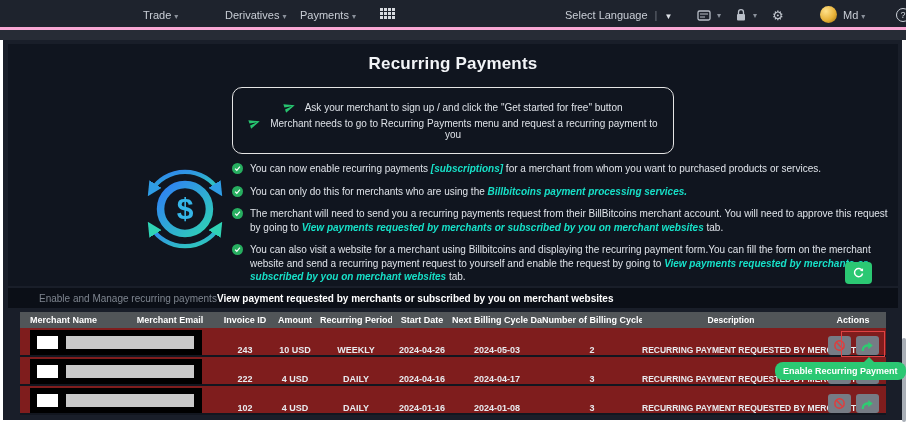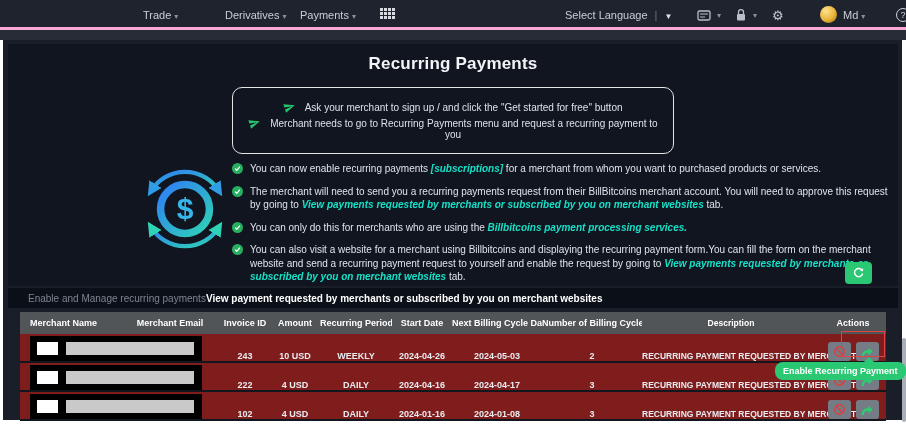--- a/index.html
+++ b/index.html
@@ -43,26 +43,26 @@
   .bullet { display:flex; gap:7px; margin-bottom:9px; font-size:10px; line-height:13.5px; color:#dfe3e9; }
   .check { flex:none; margin-top:1px; }
   .cyan-link { color:#17e0c8; font-style:italic; font-weight:bold; cursor:pointer; }
 
   .refresh-btn { position:absolute; right:26px; bottom:2px; width:27px; height:22px; background:#2bc873; border:none;
                  border-radius:4px; display:flex; align-items:center; justify-content:center; cursor:pointer; }
 
   
   .tabbar { position:absolute; left:5px; top:248px; width:890px; height:20px; background:#0b0f17; display:flex; align-items:center; }
   .tab { font-size:10px; cursor:pointer; white-space:nowrap; }
-  .tab-inactive { color:#7e858f; margin-left:20px; }
+  .tab-inactive { color:#7e858f; margin-left:31px; }
   .tab-active { color:#ffffff; font-weight:bold; }
 
   
   .table { position:absolute; left:17px; top:272px; width:866px; }
-  .thead { display:flex; height:22px; background:#515558; align-items:center; }
+  .thead { display:flex; height:16px; background:#515558; align-items:center; }
   .th { font-size:9px; font-weight:bold; color:#ffffff; text-align:center; white-space:nowrap; overflow:hidden; }
   .tr { display:flex; height:29px; background:#7f1d1d; border-bottom:2px solid #12161f; align-items:flex-end; position:relative; }
   .td { font-size:9px; font-weight:bold; color:#e8ebef; text-align:center; white-space:nowrap; }
   .c-name   { width:100px; text-align:left; padding-left:10px; }
   .c-email  { width:100px; }
   .c-invoice{ width:50px; }
   .c-amount { width:50px; }
   .c-period { width:72px; }
   .c-start  { width:60px; }
   .c-next   { width:90px; }
@@ -192,28 +192,28 @@
             <circle cx="8" cy="8" r="8" fill="#27ae60"></circle>
               <path d="M4.5 8.2 L7 10.6 L11.5 5.4" fill="none" stroke="#fff" stroke-width="1.8"></path>
           </svg>
           <span><span>You can now enable recurring payments </span><span class="cyan-link">[subscriptions]</span><span> for a merchant from whom you want to purchased products or services.</span></span>
         </div>
         <div class="bullet">
           <svg class="check" width="11" height="11" viewBox="0 0 16 16">
             <circle cx="8" cy="8" r="8" fill="#27ae60"></circle>
               <path d="M4.5 8.2 L7 10.6 L11.5 5.4" fill="none" stroke="#fff" stroke-width="1.8"></path>
           </svg>
-          <span><span>The merchant will need to send you a recurring payments request from their BillBitcoins merchant account. You will need to approve this request by going to </span><span class="cyan-link">View payments requested by merchants or subscribed by you on merchant websites</span><span> tab.</span></span>
+          <span><span>You can only do this for merchants who are using the </span><span class="cyan-link">Billbitcoins payment processing services.</span><span></span></span>
         </div>
         <div class="bullet">
           <svg class="check" width="11" height="11" viewBox="0 0 16 16">
             <circle cx="8" cy="8" r="8" fill="#27ae60"></circle>
               <path d="M4.5 8.2 L7 10.6 L11.5 5.4" fill="none" stroke="#fff" stroke-width="1.8"></path>
           </svg>
-          <span><span>You can only do this for merchants who are using the </span><span class="cyan-link">Billbitcoins payment processing services.</span><span></span></span>
+          <span><span>The merchant will need to send you a recurring payments request from their BillBitcoins merchant account. You will need to approve this request by going to </span><span class="cyan-link">View payments requested by merchants or subscribed by you on merchant websites</span><span> tab.</span></span>
         </div>
         <div class="bullet">
           <svg class="check" width="11" height="11" viewBox="0 0 16 16">
             <circle cx="8" cy="8" r="8" fill="#27ae60"></circle>
               <path d="M4.5 8.2 L7 10.6 L11.5 5.4" fill="none" stroke="#fff" stroke-width="1.8"></path>
           </svg>
           <span><span>You can also visit a website for a merchant using Billbitcoins and displaying the recurring payment form.You can fill the form on the merchant website and send a recurring payment request to yourself and enable the request by going to </span><span class="cyan-link">View payments requested by merchants or subscribed by you on merchant websites</span><span> tab.</span></span>
         </div>
       </div>
     </div>

